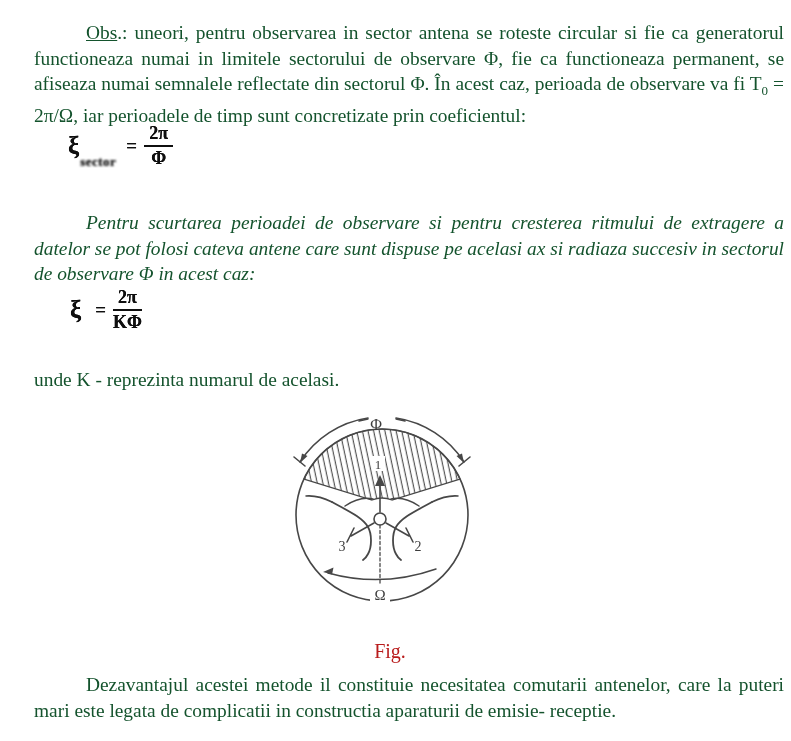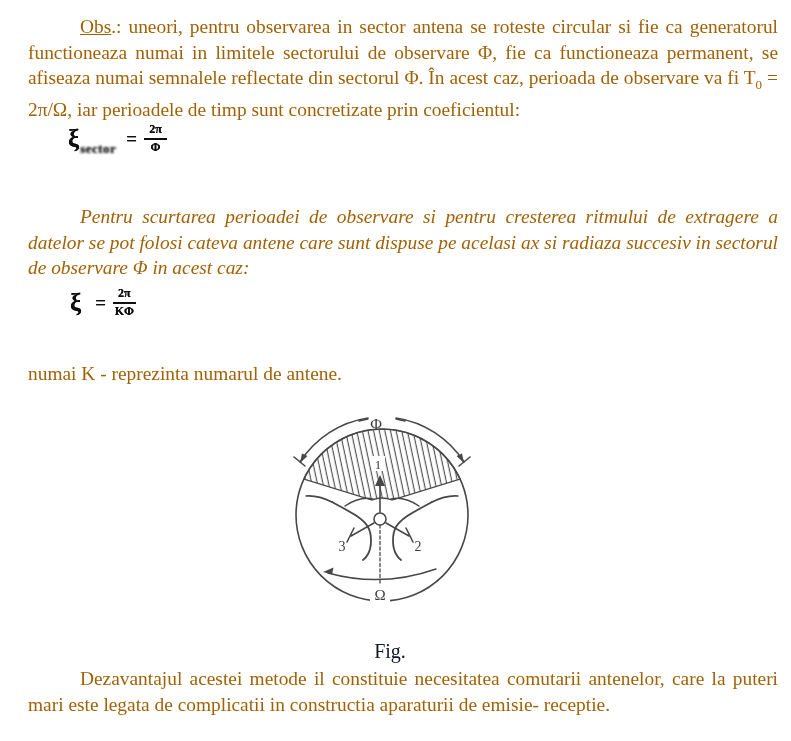--- a/index.html
+++ b/index.html
@@ -2,51 +2,51 @@
 <html><head>
 <meta charset="utf-8">
 <style>
   html,body{margin:0;padding:0;background:#fff;}
   .page{
     position:relative;width:791px;height:741px;background:#ffffff;
     font-family:"Liberation Serif","DejaVu Serif",serif;color:#161616;
     overflow:hidden;
   }
   .para{
-    position:absolute;left:18px;width:750px;margin:10px;
-    font-size:19.4px;line-height:25.5px;text-align:justify;color:#a16207;
+    position:absolute;left:18px;width:750px;margin:16px;
+    font-size:19.4px;line-height:25.5px;text-align:justify;color:#14532d;
   }
   .indent{text-indent:52px;}
   .u{text-decoration:underline;}
   sub.t0{font-size:13px;}
   
   .formula{
     position:absolute;display:flex;align-items:center;
     font-weight:700;color:#0f0f0f;
     font-family:"Liberation Serif","DejaVu Serif",serif;
     text-shadow:0 0 0.4px #000;
   }
   .xi{font-size:25px;line-height:1;}
   .xi-sub{
     display:inline-block;align-self:flex-end;
     font-size:13px;font-weight:900;letter-spacing:0.5px;
     filter:blur(1.1px);transform:translateY(2px);margin-left:1px;
     white-space:nowrap;
   }
   .eq{font-size:19px;margin:0 7px 0 10px;}
   .eq-wide{margin-left:14px;}
-  .frac{display:inline-flex;flex-direction:column;align-items:center;font-size:12px;line-height:1.15;}
+  .frac{display:inline-flex;flex-direction:column;align-items:center;font-size:18px;line-height:1.15;}
   .frac .num{padding:0 5px 1px 5px;border-bottom:2.2px solid #0f0f0f;}
   .frac .den{padding-top:1px;}
   .smudge{filter:blur(0.45px);}
   
   .fig-svg{position:absolute;left:258px;top:400px;}
   .fig-caption{
     position:absolute;left:0;top:640px;width:780px;text-align:center;
-    font-size:20px;color:#0f172a;margin:0;
+    font-size:20px;color:#b91c1c;margin:0;
   }
 </style>
 </head>
 <body>
 
 <div class="page">
 
   <p class="para indent" style="top:4px;"><span class="u">Obs</span><span>.:  uneori, pentru observarea in sector antena se roteste circular si fie ca generatorul functioneaza numai in limitele sectorului de observare Φ, fie ca functioneaza permanent, se afiseaza numai semnalele reflectate din sectorul Φ. În acest caz, perioada de observare va fi  T</span><sub class="t0">0</sub><span> = 2π/Ω,  iar perioadele de timp sunt concretizate prin coeficientul:</span></p>
 
   <div class="formula" style="left:68px;top:123px;">
@@ -63,21 +63,21 @@
 
   <div class="formula" style="left:70px;top:287px;">
     <span class="xi">ξ</span>
     <span class="eq eq-wide">=</span>
     <span class="frac">
       <span class="num smudge">2π</span>
       <span class="den">KΦ</span>
     </span>
   </div>
 
-  <p class="para" style="top:351px;">numai K - reprezinta numarul de antene.</p>
+  <p class="para" style="top:351px;">unde K - reprezinta numarul de acelasi.</p>
 
   <svg class="fig-svg" width="248" height="218" viewBox="0 0 248 218">
     <defs>
       <pattern id="hatch" width="5.5" height="9" patternUnits="userSpaceOnUse" patternTransform="rotate(-12)">
         <line x1="2.2" y1="0" x2="2.2" y2="9" stroke="#555" stroke-width="1.2"></line>
       </pattern>
     </defs>
     <g stroke="#474747" fill="none" stroke-width="1.6" stroke-linecap="round">
 
       <path d="M 46,79 A 86,86 0 0 1 202,79 L 134,100 Q 124,96 114,100 Z" fill="url(#hatch)" stroke-width="1.3"></path>

